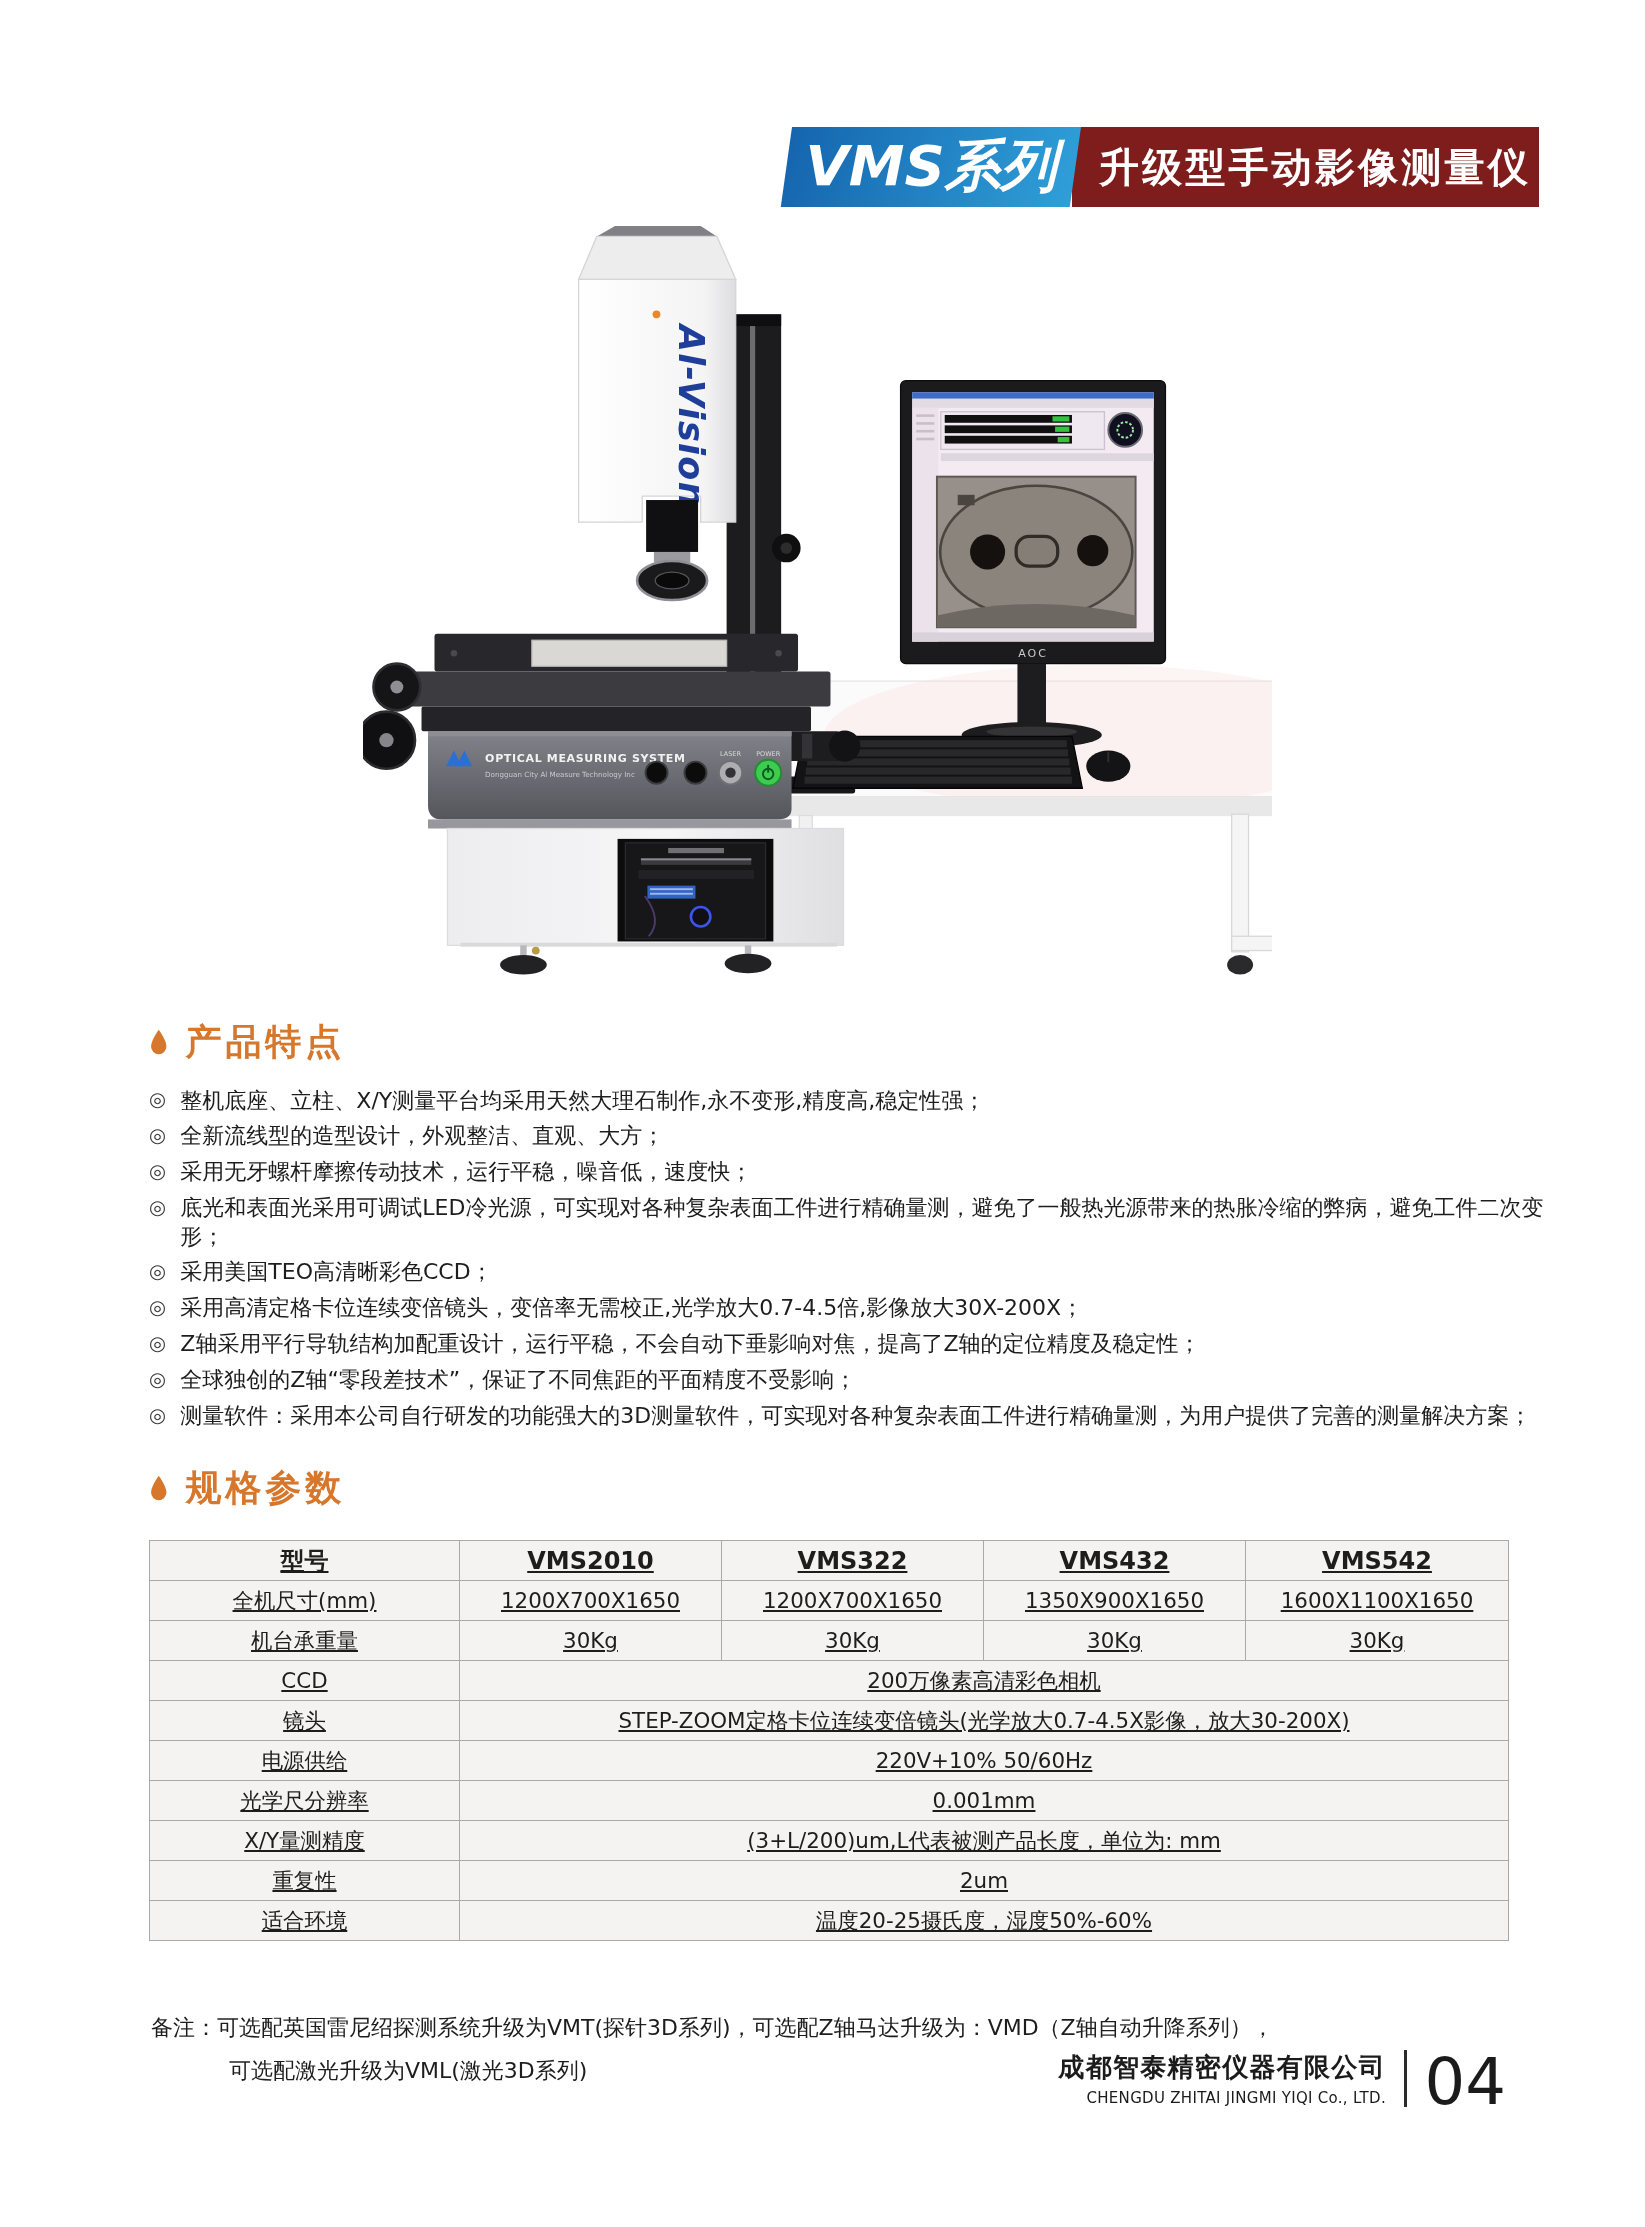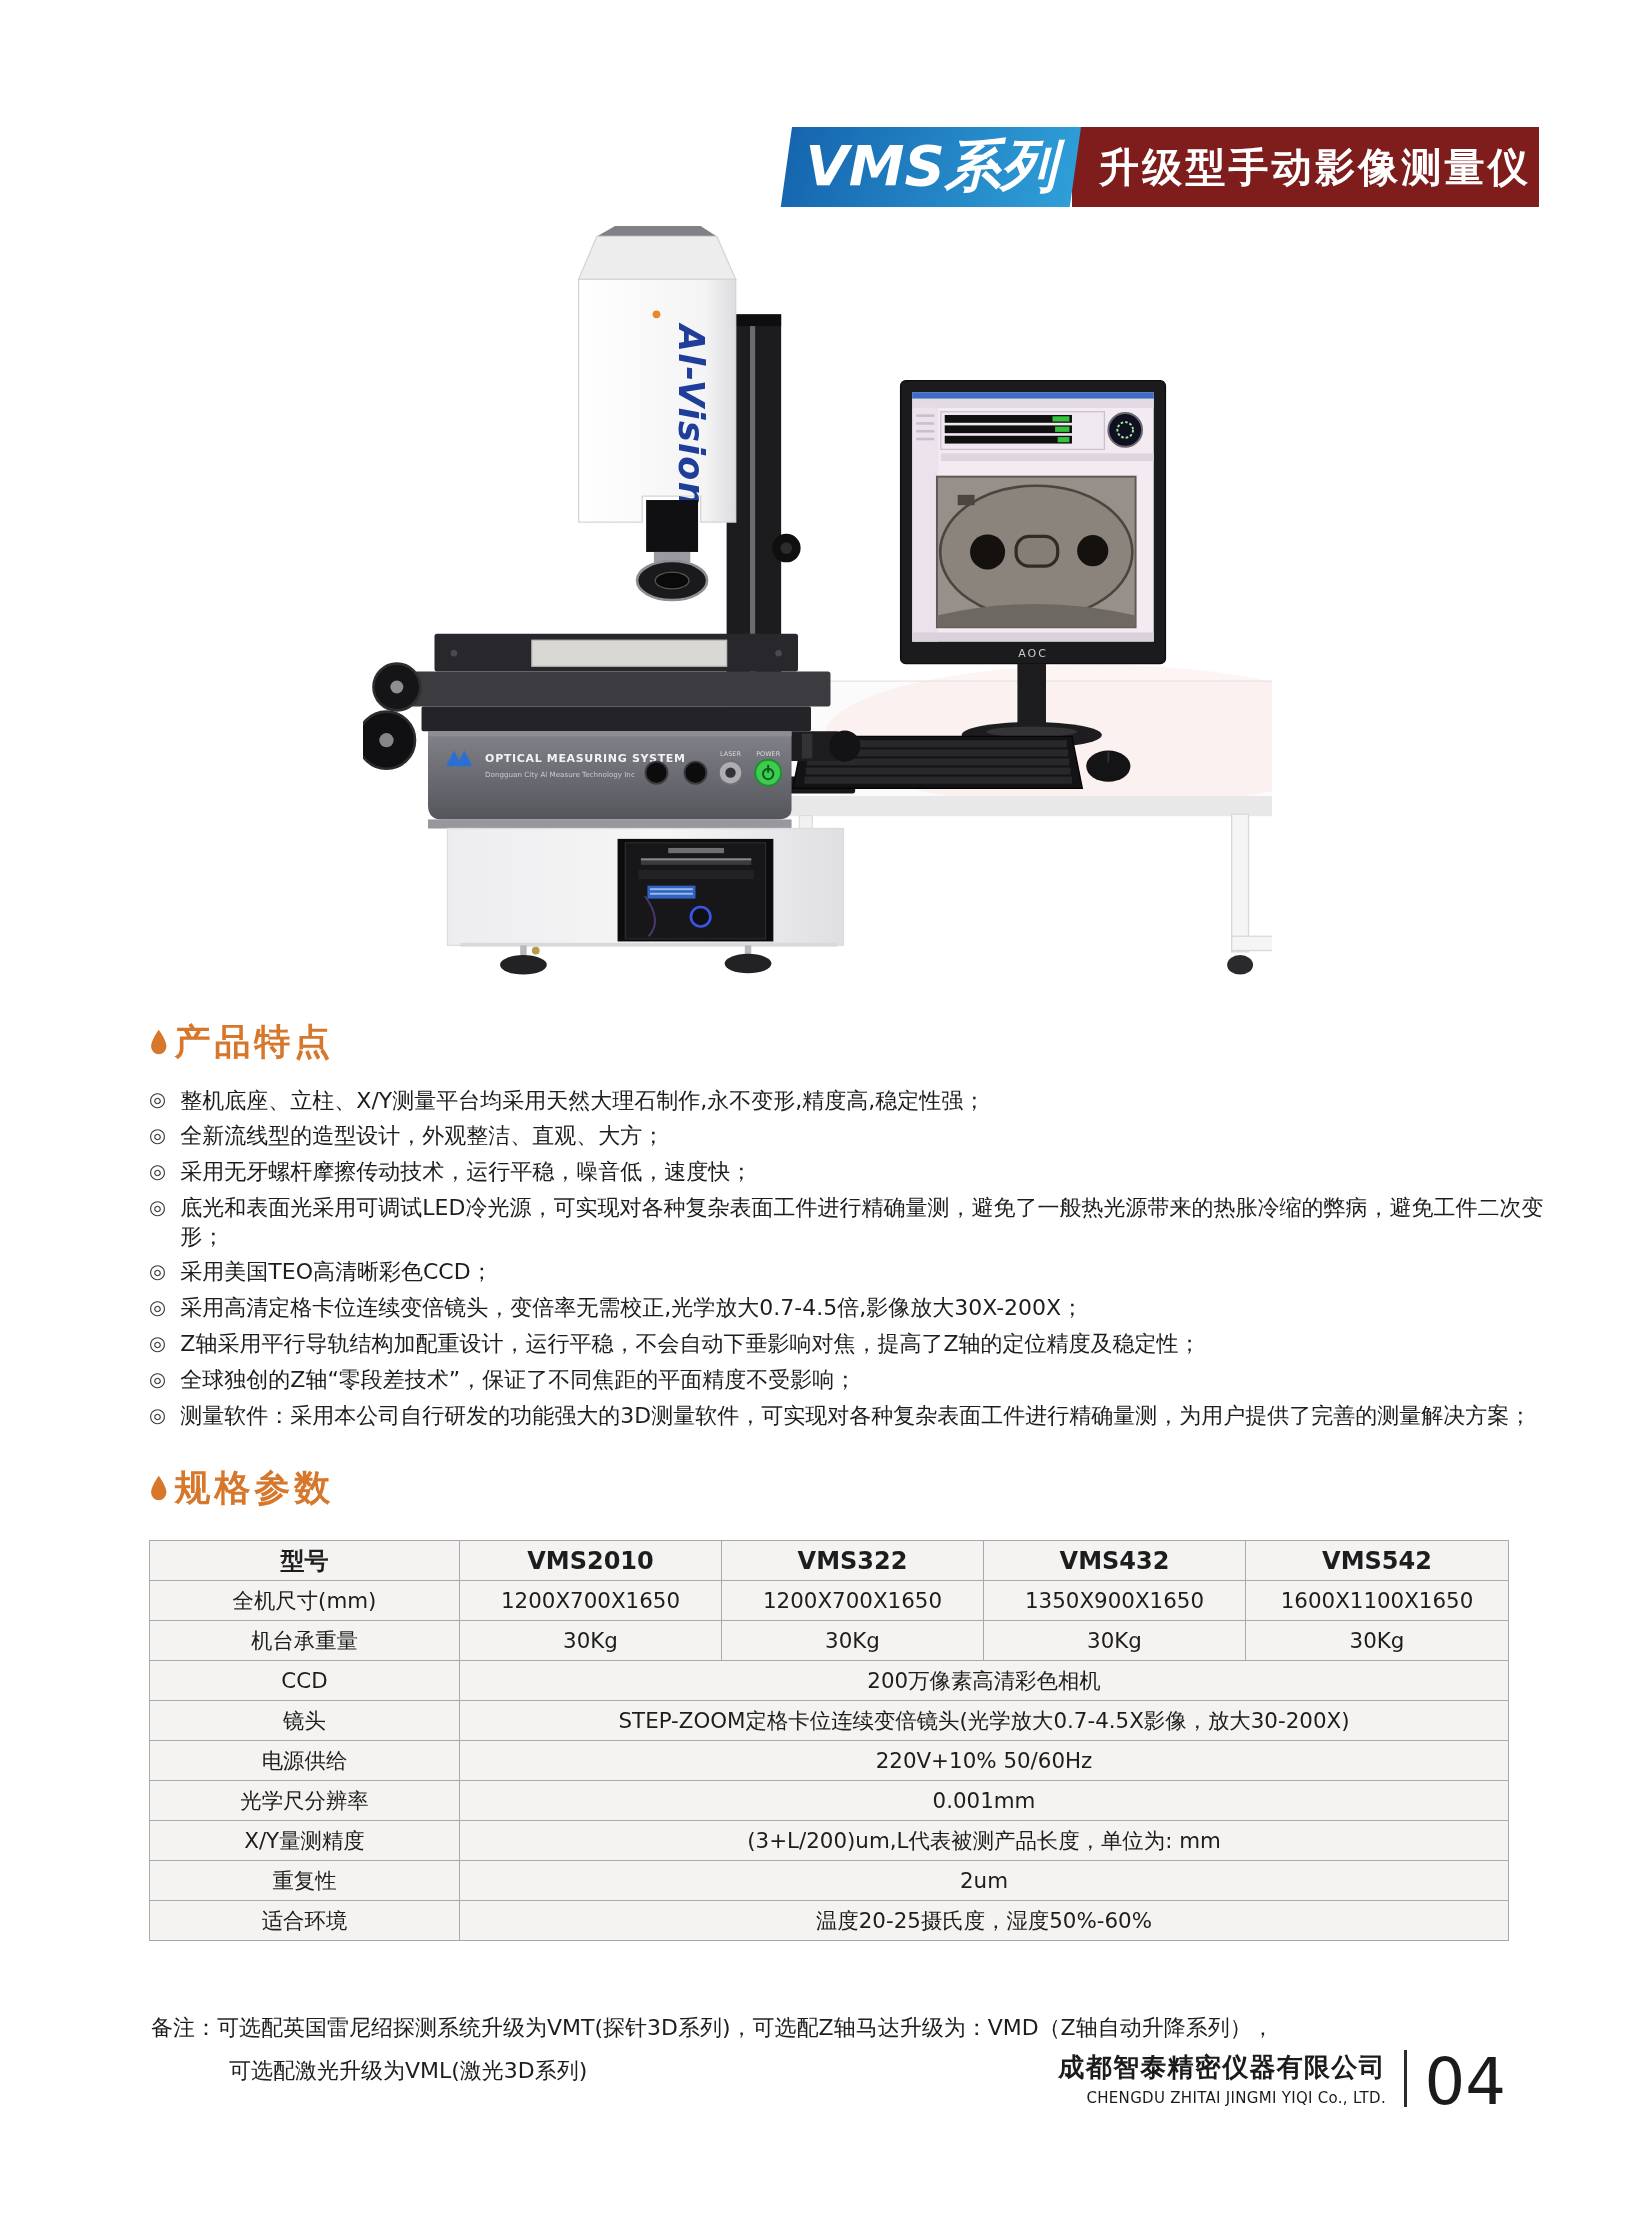--- a/index.html
+++ b/index.html
@@ -13,34 +13,34 @@
   .banner-blue{position:absolute;left:792px;top:127px;width:289px;height:80px;
                background:linear-gradient(100deg,#1565ae 0%,#2f9fd8 100%);
                transform:skewX(-8deg);transform-origin:0 0;z-index:2;
                display:flex;align-items:center;justify-content:center;}
   .banner-blue span{transform:skewX(8deg);font-style:italic;font-weight:800;font-size:56px;color:#fff;white-space:nowrap;}
 
   
   .hero{position:absolute;left:363px;top:217px;width:909px;height:766px;}
 
   
-  .section-title{display:flex;align-items:center;gap:6px;}
+  .section-title{display:flex;align-items:center;gap:17px;}
   .section-title h2{margin:0;font-size:36px;font-weight:700;color:#d6772c;letter-spacing:3.9px;}
   .droplet{flex:0 0 auto;}
 
   
   .features{position:absolute;left:149px;top:1018px;width:1408px;}
   .features ul{list-style:none;margin:19.5px 0 0 0;padding:0;}
   .features li{display:flex;gap:14.3px;font-size:22px;line-height:1.28;margin-bottom:7.8px;color:#1d1d1d;}
   .features .bullet{font-size:19.5px;color:#3a3a3a;flex:0 0 auto;margin-top:1.3px;}
 
   
   .specs{position:absolute;left:149px;top:1464px;width:1358px;}
   .specs table{border-collapse:collapse;width:1358px;margin-top:27px;background:#f4f3f1;
-               border:1.9px solid #8f8f8f;table-layout:fixed;}
+               border:1.9px solid #8f8f8f;table-layout:fixed;text-decoration:underline;}
   .specs th,.specs td{border:1.3px solid #a9a9a9;height:39px;text-align:center;
                font-size:21.4px;font-weight:400;padding:0 6.5px;color:#1d1d1d;}
   .specs thead th{font-weight:700;font-size:24px;}
 
   
   .note{position:absolute;left:151px;top:2007px;width:1376px;font-size:22px;line-height:1.95;color:#1d1d1d;}
   .note .line2{padding-left:78px;}
 
   
   .footer{position:absolute;top:2050px;right:140px;display:flex;}

